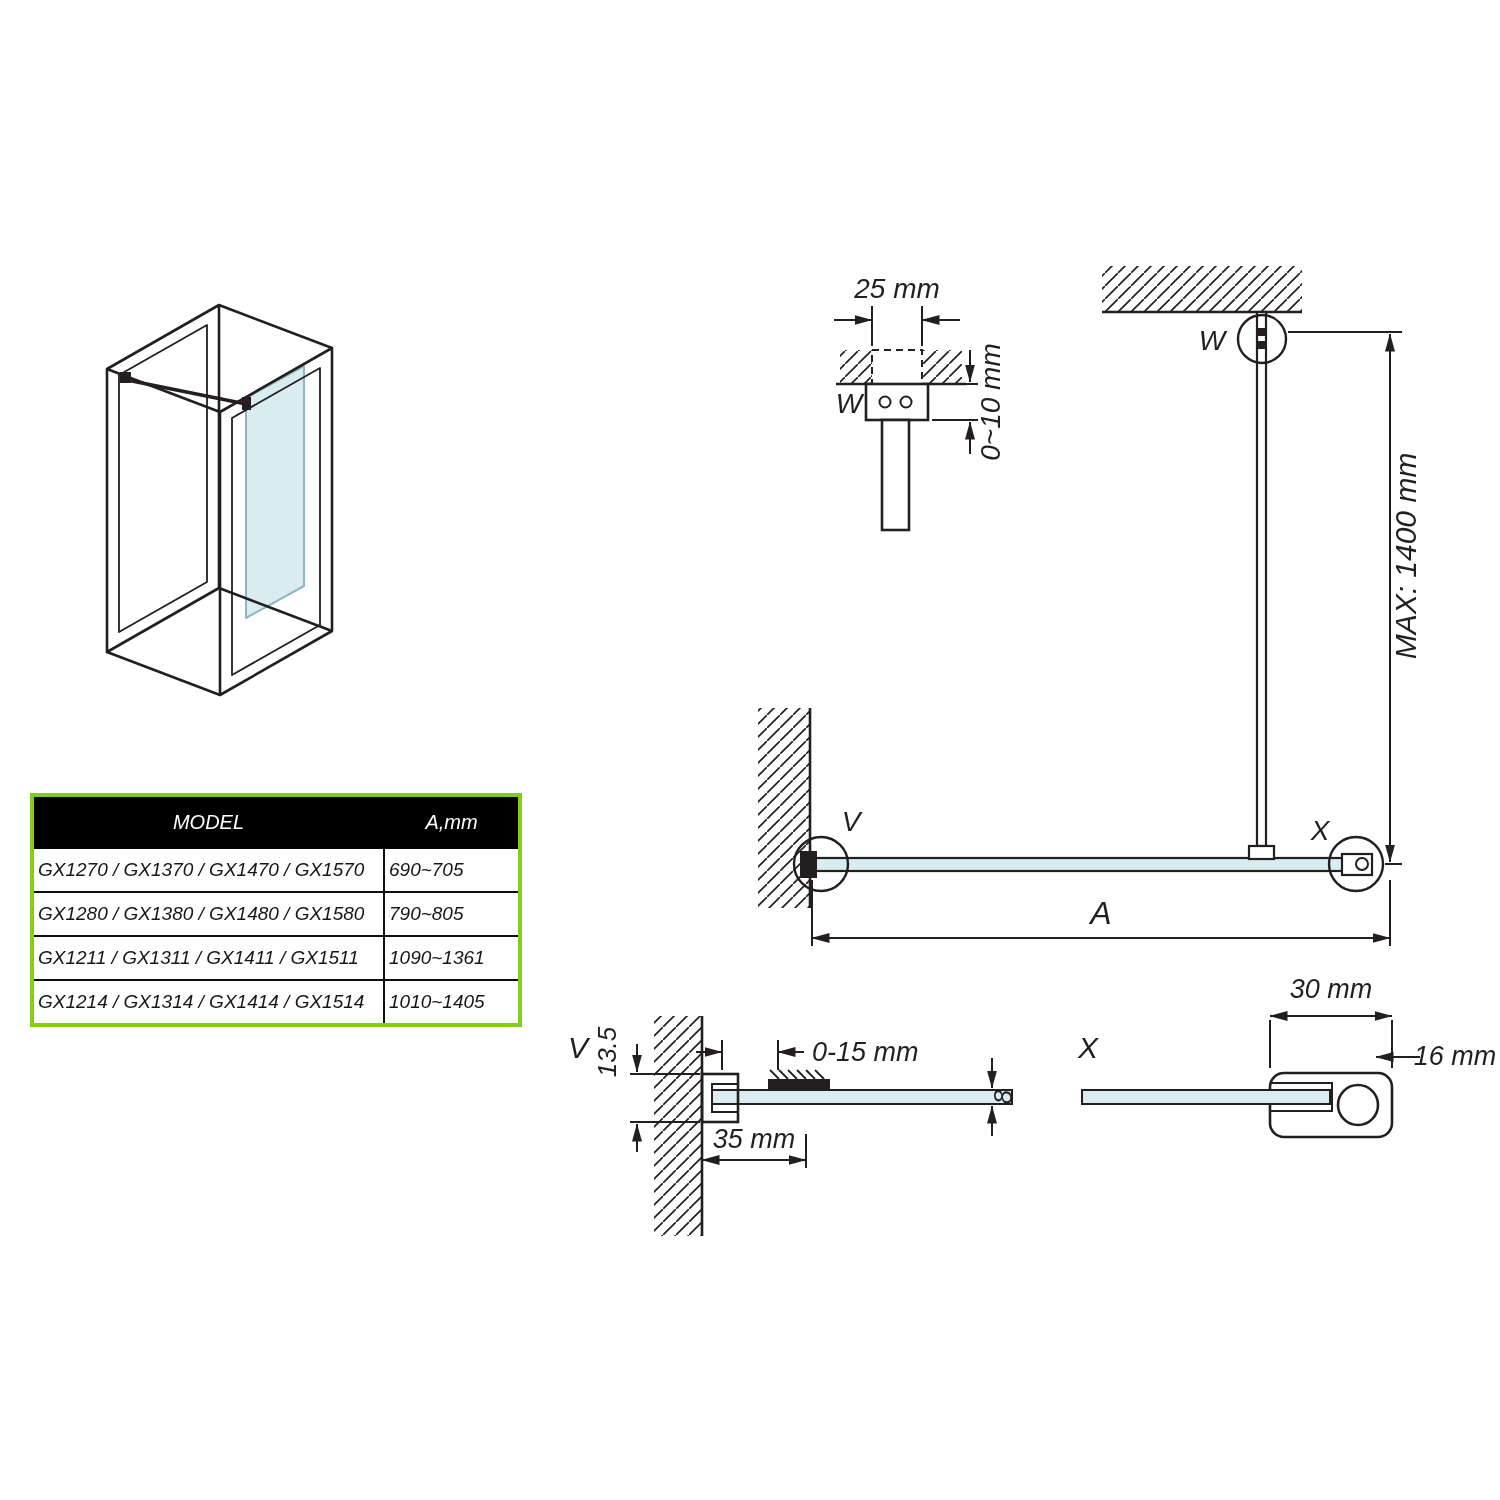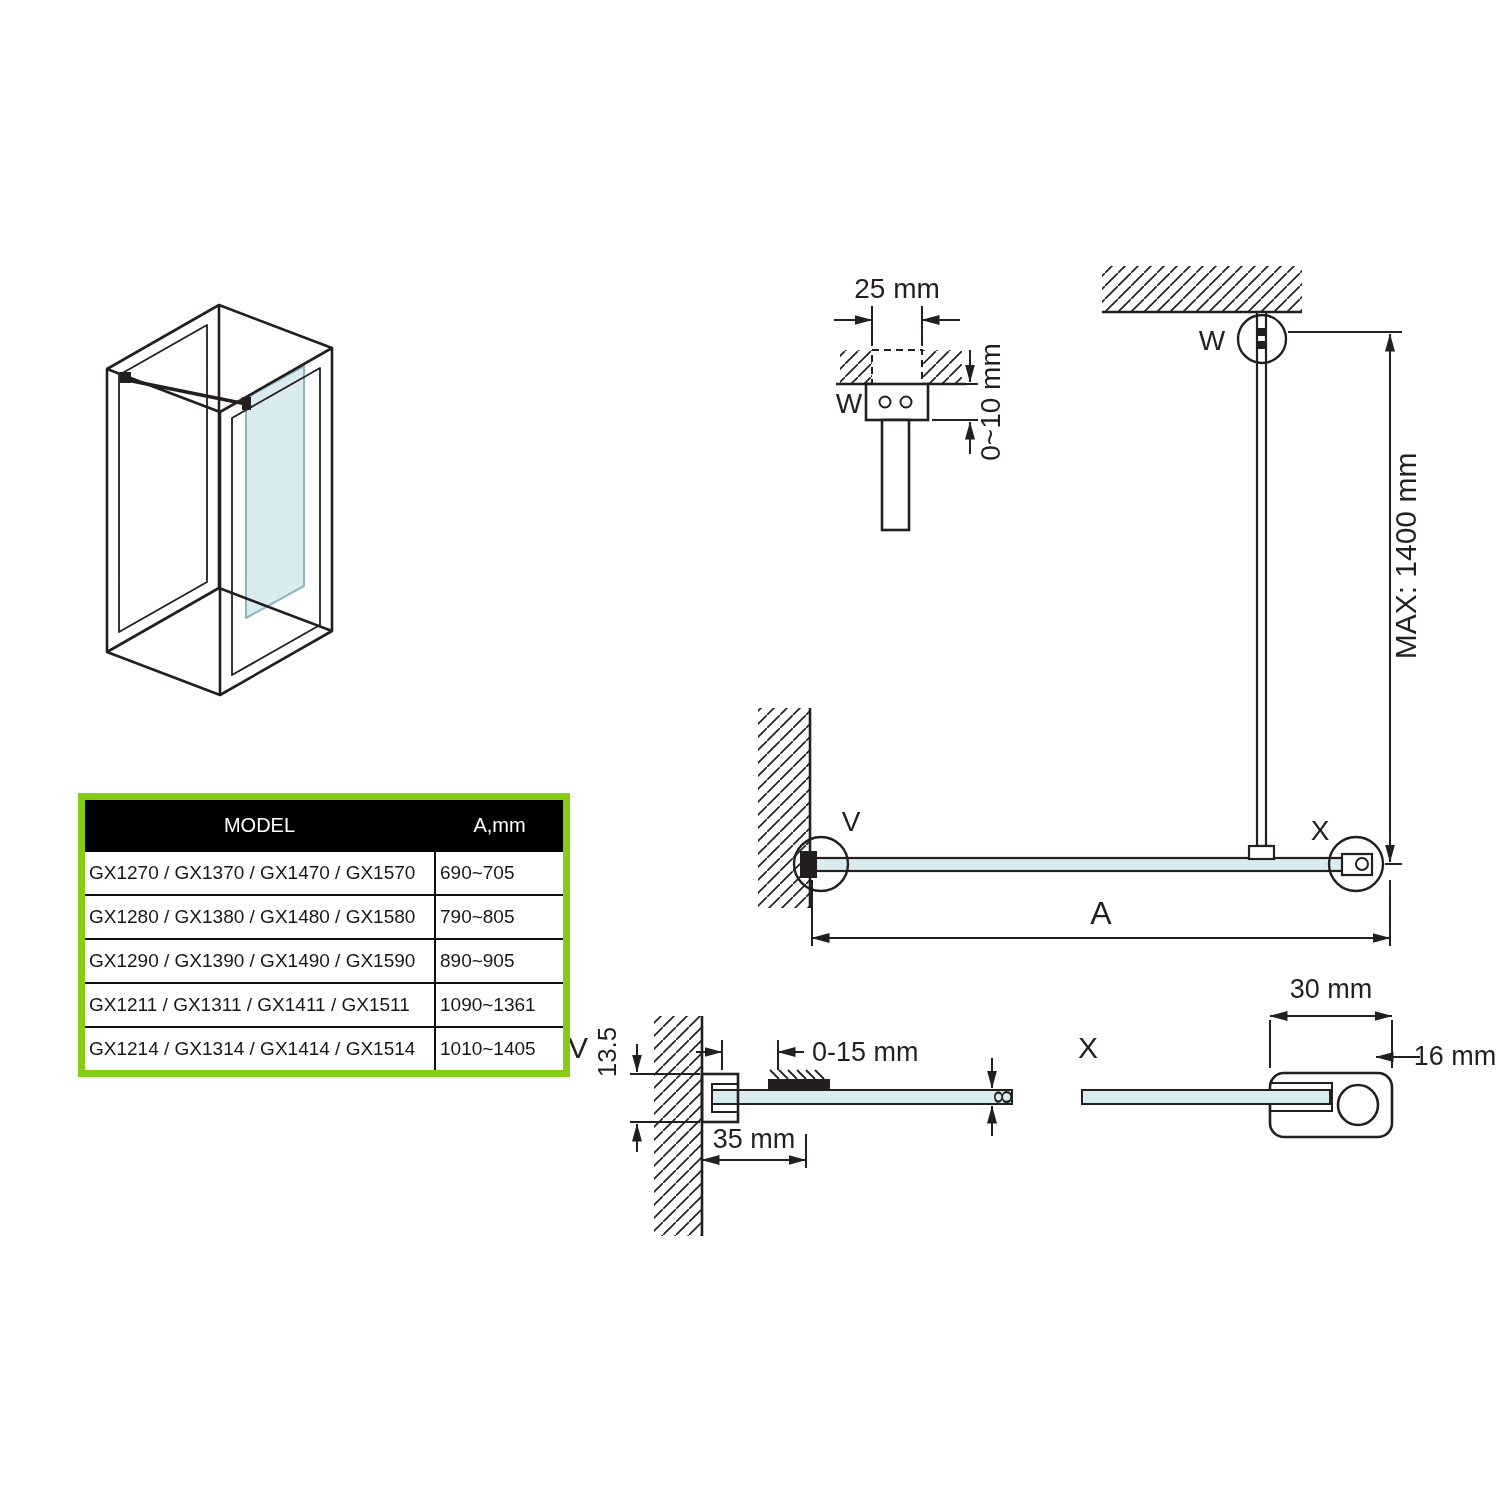--- a/index.html
+++ b/index.html
@@ -1,22 +1,22 @@
 <!DOCTYPE html>
 <html><head>
 <meta charset="utf-8">
 <style>
   html,body{margin:0;padding:0;background:#ffffff;}
   body{width:1500px;height:1500px;font-family:"Liberation Sans",sans-serif;}
-  .canvas{position:relative;width:1500px;height:1500px;background:#fff;overflow:hidden;}
+  .canvas{position:relative;width:1500px;height:1500px;background:#fff;overflow:hidden;font-style:italic;}
   svg.draw{position:absolute;left:0;top:0;}
   svg text{fill:#231f20;stroke:none;font-family:"Liberation Sans",sans-serif;}
   .dim{stroke:#231f20;stroke-width:2;fill:none;}
   .spec-table-wrap{position:absolute;left:30px;top:793px;width:492px;}
-  table.spec{border-collapse:collapse;width:100%;border:7px solid #84cc16;table-layout:fixed;margin-left:48px;}
+  table.spec{border-collapse:collapse;width:100%;border:4px solid #84cc16;table-layout:fixed;}
   table.spec th{background:#000;color:#fff;font-size:20px;font-weight:normal;height:48px;border:2px solid #000;}
   table.spec td{border:2px solid #0e0e0e;font-size:19px;text-align:left;height:42px;color:#161616;padding:0 4px;white-space:nowrap;}
   table.spec th:first-child, table.spec td:first-child{width:347px;}
 </style>
 </head>
 <body>
 
 <div class="canvas">
 
   <svg class="draw" width="1500" height="1500" viewBox="0 0 1500 1500">
@@ -167,24 +167,20 @@
       <tbody>
         <tr>
           <td>GX1270 / GX1370 / GX1470 / GX1570</td>
           <td>690~705</td>
         </tr>
         <tr>
           <td>GX1280 / GX1380 / GX1480 / GX1580</td>
           <td>790~805</td>
         </tr>
         <tr>
-          <td>GX1290 / GX1390 / GX1490 / GX1590</td>
-          <td>890~905</td>
-        </tr>
-        <tr>
           <td>GX1211 / GX1311 / GX1411 / GX1511</td>
           <td>1090~1361</td>
         </tr>
         <tr>
           <td>GX1214 / GX1314 / GX1414 / GX1514</td>
           <td>1010~1405</td>
         </tr>
       </tbody>
     </table>
   </div>

